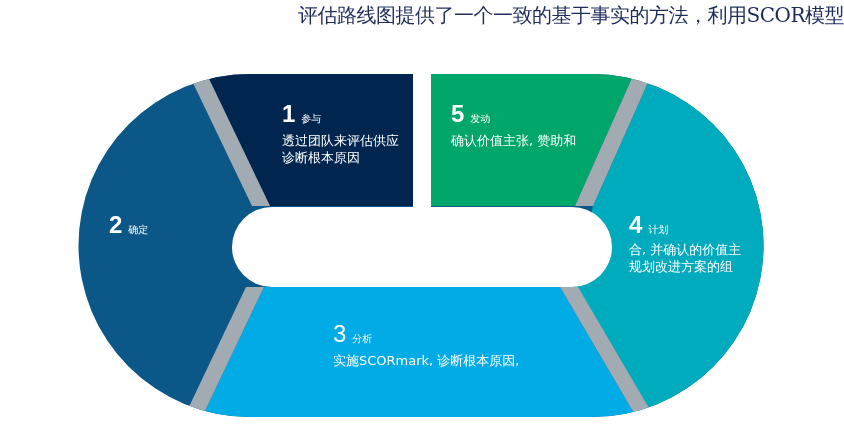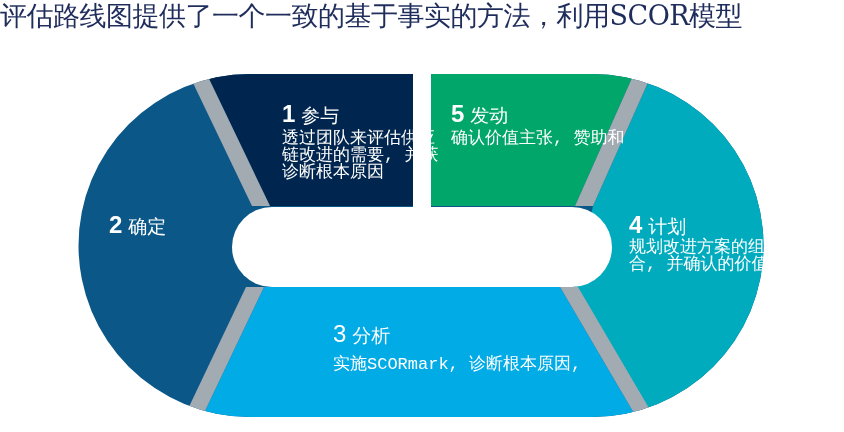--- a/index.html
+++ b/index.html
@@ -1,28 +1,28 @@
 <!DOCTYPE html>
 <html><head>
 <meta charset="utf-8">
 <style>
   html, body { margin:0; padding:0; background:#ffffff; }
   body { width:844px; height:432px; position:relative; overflow:hidden; font-family:"DejaVu Sans", sans-serif; }
   .title {
-    position:absolute; left:0; top:2px; width:844px; text-align:left;
-    font-family:"DejaVu Serif", serif; font-size:27px; line-height:27px; color:#1f2d5c;
+    position:absolute; left:0; top:2px; width:844px; text-align:right;
+    font-family:"DejaVu Serif", serif; font-size:20px; line-height:27px; color:#1f2d5c;
     letter-spacing:-0.5px;
   }
   .title div { white-space:nowrap; }
   svg.diagram { position:absolute; left:0; top:0; }
   .seg-text { position:absolute; color:#ffffff; }
   .seg-head { display:flex; align-items:baseline; gap:6px; }
   .seg-num { font-family:"Liberation Sans", sans-serif; font-weight:bold; font-size:24px; line-height:24px; }
-  .seg-title { font-size:19px; line-height:18px; }
-  .seg-desc { font-size:17px; line-height:17px; margin-top:4px;font-family:Liberation Mono, monospace; }
+  .seg-title { font-size:10px; line-height:18px; }
+  .seg-desc { font-size:13px; line-height:17px; margin-top:4px; }
 </style>
 </head>
 <body>
 
 <div class="title">
   <div>评估路线图提供了一个一致的基于事实的方法，利用SCOR模型</div>
 </div>
 
 <svg class="diagram" width="844" height="432" viewBox="0 0 844 432">
   <defs>
@@ -56,21 +56,20 @@
   </g>
 </svg>
 
 <div class="seg-text" style="left:282px; top:102px;">
   <div class="seg-head">
     <span class="seg-num">1</span>
     <span class="seg-title">参与</span>
   </div>
   <div class="seg-desc">
     <div>透过团队来评估供应</div>
-    <div>链改进的需要, 并获</div>
     <div>诊断根本原因</div>
   </div>
 </div>
 
 <div class="seg-text" style="left:451px; top:102px;">
   <div class="seg-head">
     <span class="seg-num">5</span>
     <span class="seg-title">发动</span>
   </div>
   <div class="seg-desc">
@@ -84,26 +83,26 @@
     <span class="seg-title">确定</span>
   </div>
 </div>
 
 <div class="seg-text" style="left:629px; top:213px;">
   <div class="seg-head">
     <span class="seg-num">4</span>
     <span class="seg-title">计划</span>
   </div>
   <div class="seg-desc" style="margin-top:2px;">
+    <div>合, 并确认的价值主</div>
     <div>规划改进方案的组</div>
-    <div>合, 并确认的价值主</div>
   </div>
 </div>
 
 <div class="seg-text" style="left:333px; top:322px;">
   <div class="seg-head">
     <span class="seg-num" style="font-weight:normal;">3</span>
     <span class="seg-title">分析</span>
   </div>
-  <div class="seg-desc" style="margin-top:10px;">
+  <div class="seg-desc" style="margin-top:4px;">
     <div>实施SCORmark, 诊断根本原因,</div>
   </div>
 </div>
 
 </body></html>

